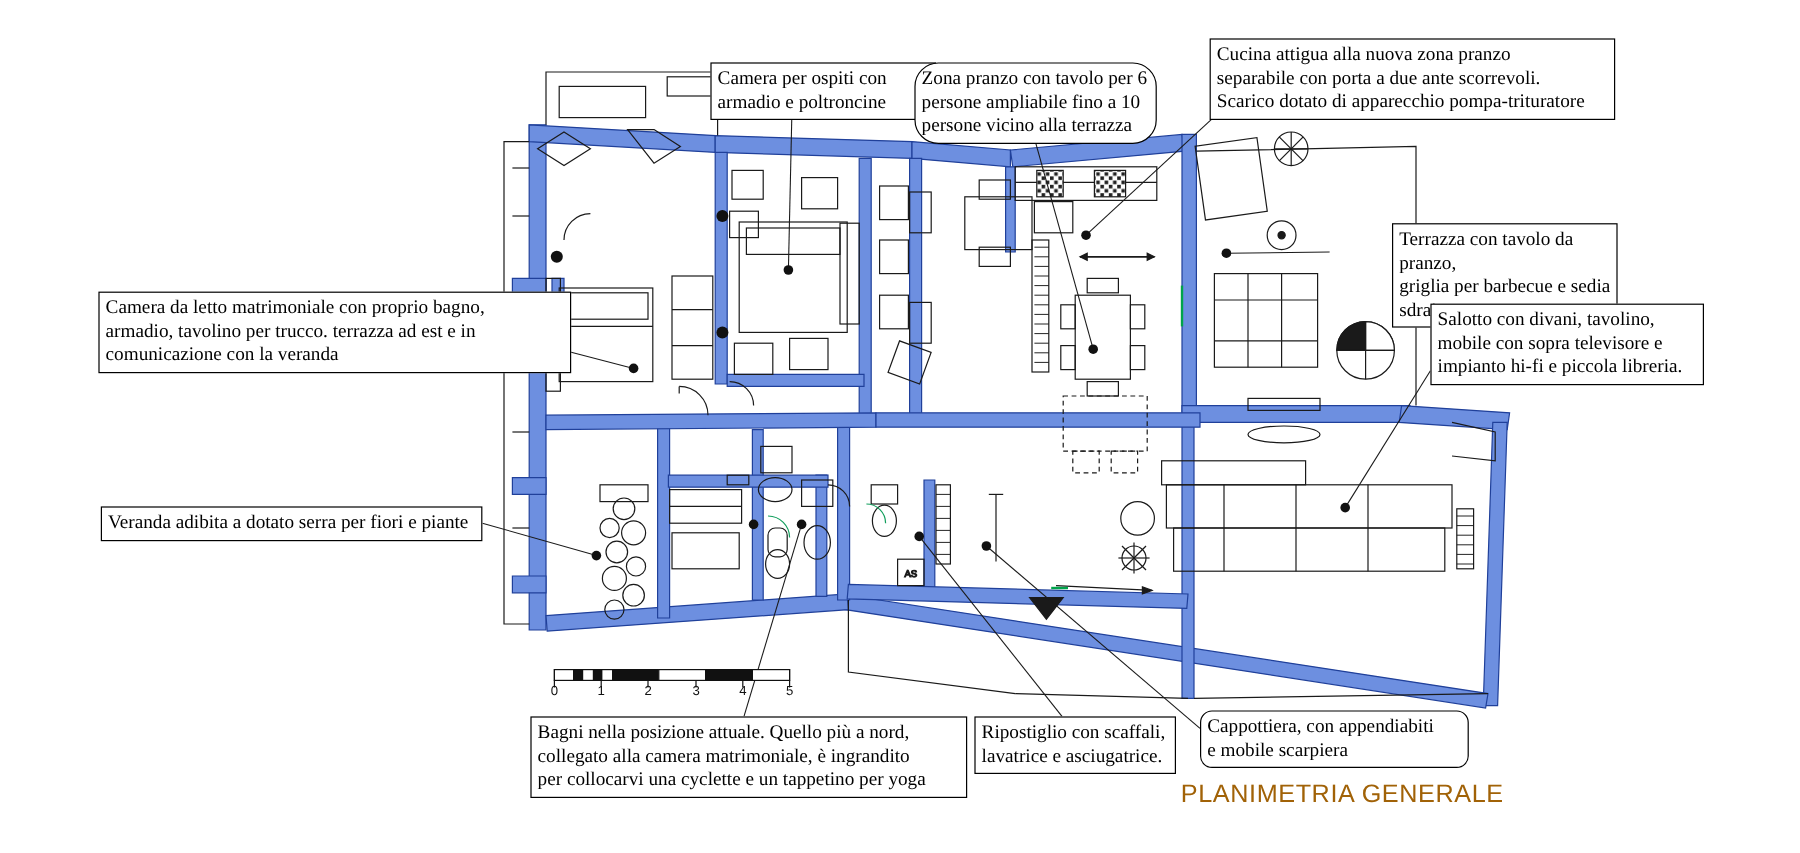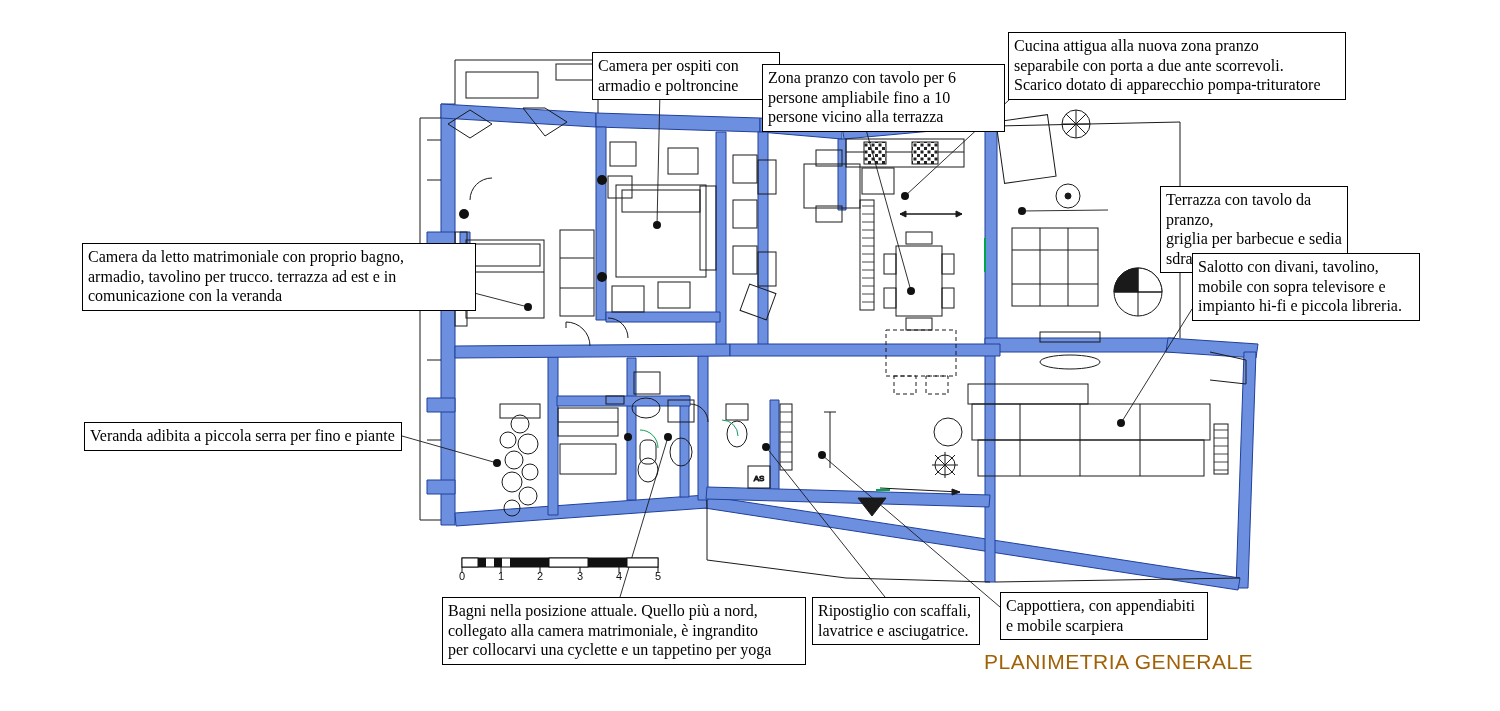--- a/index.html
+++ b/index.html
@@ -346,32 +346,32 @@
 <div class="scalelabel" style="left:655px;top:570px;">5</div>
 
 <div class="title" style="left:984px;top:650px;">PLANIMETRIA GENERALE</div>
 
 <div id="callout-layer">
     <div class="callout" style="left: 1008px; top: 32px; width: 338px;">Cucina attigua alla nuova zona pranzo
 separabile con porta a due ante scorrevoli.
 Scarico dotato di apparecchio pompa-trituratore</div>
     <div class="callout" style="left: 592px; top: 52px; width: 188px;">Camera per ospiti con
 armadio e poltroncine</div>
-    <div class="callout" style="left: 762px; top: 64px; width: 243px;">Zona pranzo con tavolo per 6
+    <div class="callout" style="left: 762px; top: 52px; width: 202px; border-radius: 20px;">Zona pranzo con tavolo per 6
 persone ampliabile fino a 10
 persone vicino alla terrazza</div>
     <div class="callout" style="left: 1160px; top: 186px; width: 188px;">Terrazza con tavolo da pranzo,
 griglia per barbecue e sedia sdraio</div>
     <div class="callout" style="left: 1192px; top: 253px; width: 228px;">Salotto con divani, tavolino,
 mobile con sopra televisore e
 impianto hi-fi e piccola libreria.</div>
     <div class="callout" style="left: 82px; top: 243px; width: 394px;"> Camera da letto matrimoniale con proprio bagno,
 armadio, tavolino per trucco. terrazza ad est e in
 comunicazione con la veranda</div>
-    <div class="callout" style="left: 84px; top: 422px; width: 318px;">Veranda adibita a piccola serra per fino e piante</div>
+    <div class="callout" style="left: 84px; top: 422px; width: 318px;">Veranda adibita a dotato serra per fiori e piante</div>
     <div class="callout" style="left: 442px; top: 597px; width: 364px;">Bagni nella posizione attuale. Quello più a nord,
 collegato alla camera matrimoniale, è ingrandito
 per collocarvi una cyclette e un tappetino per yoga</div>
     <div class="callout" style="left: 812px; top: 597px; width: 168px;">Ripostiglio con scaffali,
 lavatrice e asciugatrice.</div>
-    <div class="callout" style="left: 1000px; top: 592px; width: 208px;">Cappottiera, con appendiabiti
+    <div class="callout" style="left: 1000px; top: 592px; width: 224px; border-radius: 10px;">Cappottiera, con appendiabiti
 e mobile scarpiera</div>
   </div>
 
 </body></html>

